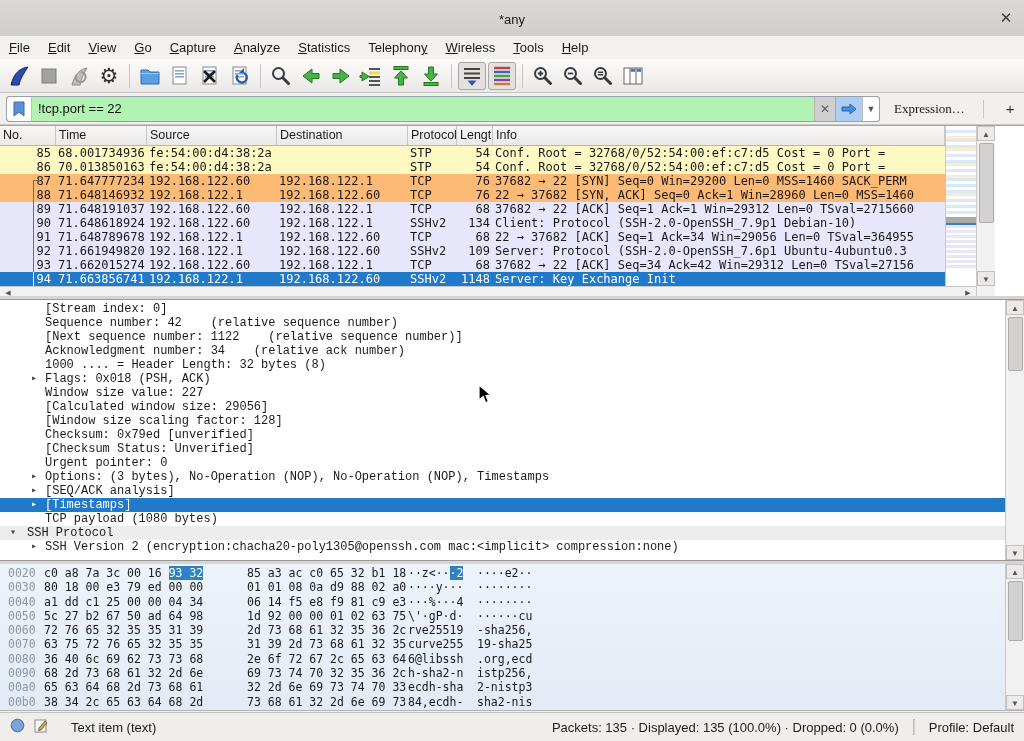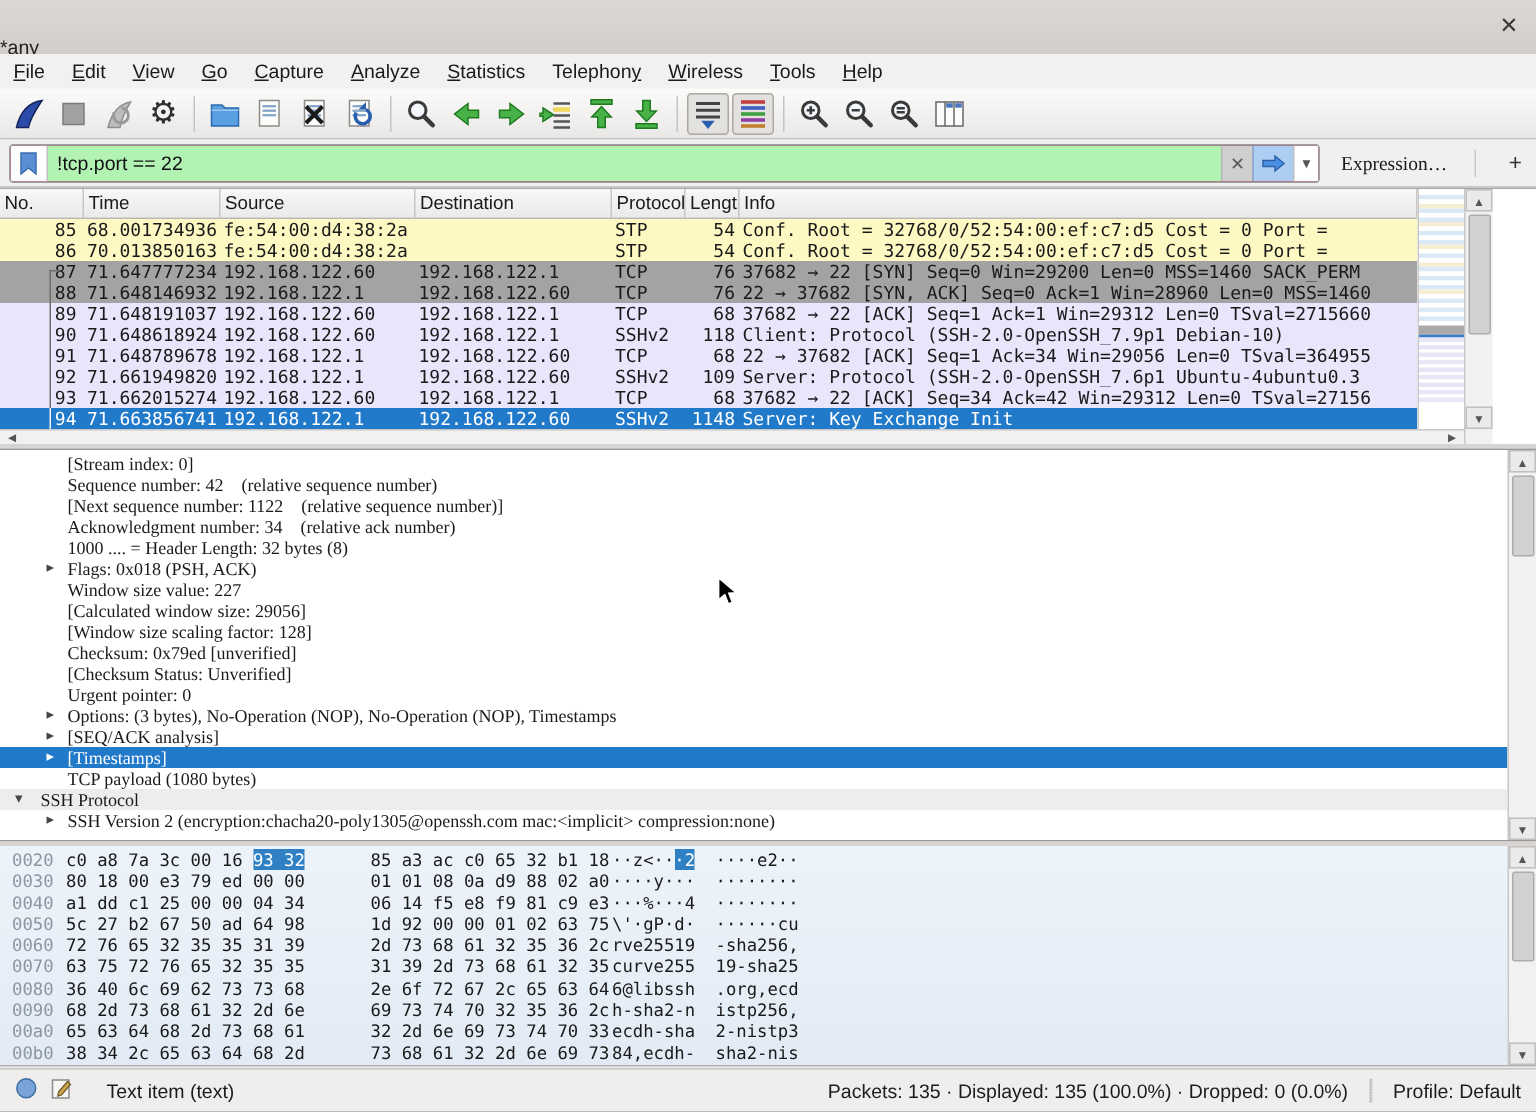--- a/index.html
+++ b/index.html
@@ -2,21 +2,21 @@
 <html><head>
 <meta charset="utf-8">
 <style>
   html,body{margin:0;padding:0;background:#888;}
   #app{position:relative;width:1024px;height:741px;background:#f0efee;overflow:hidden;
        font-family:"Liberation Sans","DejaVu Sans",sans-serif;font-size:13px;color:#1a1a1a;}
 
   
   #titlebar{position:absolute;left:0;top:0;width:1024px;height:36px;
     background:linear-gradient(#dcd9d5,#d2cecb);border-bottom:1px solid #b5b1ae;}
-  #title{position:absolute;left:0;right:0;top:24px;color:#222;}
+  #title{position:absolute;left:0;right:0;top:12px;text-align:center;color:#222;}
   #close-btn{position:absolute;right:8px;top:8px;width:20px;height:20px;text-align:center;
     line-height:20px;font-size:15px;color:#3a3a3a;cursor:default;}
 
   
   #menubar{position:absolute;left:0;top:36px;width:1024px;height:23px;background:#f2f1f0;
     display:flex;align-items:center;}
   .menu-item{padding:2px 9px;white-space:nowrap;}
   .menu-item u{text-decoration:underline;}
 
   
@@ -57,21 +57,21 @@
   #plheader .hcell{border-right:1px solid #c8c6c4;padding:2px 0 0 3px;overflow:hidden;white-space:nowrap;}
   #plrows{position:absolute;left:0;top:20px;width:945px;height:140px;overflow:hidden;}
   .prow{position:relative;width:100%;height:14px;display:grid;
     grid-template-columns:56px 91px 130px 131px 49px 36px 1fr;
     font-family:"DejaVu Sans Mono",monospace;font-size:12px;line-height:14px;white-space:nowrap;}
   .prow span{overflow:hidden;}
   .cell-no{text-align:right;padding-right:5px;}
   .cell-len{text-align:right;padding-right:3px;}
   .cell-time,.cell-src,.cell-dst,.cell-proto,.cell-info{padding-left:2px;}
   .c-white{background:#fef9c3;}
-  .c-gray{background:#a3a3a3;}
+  .c-gray{background:#fdba74;}
   .c-lav{background:#e7e6fb;}
   .c-sel{background:#2179ca;color:#fff;}
   .marker{position:absolute;pointer-events:none;}
   .m-start{left:33px;top:6px;bottom:0;width:6px;border-left:1px solid #6e6e6e;border-top:1px solid #6e6e6e;}
   .m-mid{left:33px;top:0;bottom:0;width:1px;border-left:1px solid #6e6e6e;}
   .m-end{left:33px;top:0;bottom:0;width:1px;border-left:1px solid #f2f2f2;}
   
   #minimap{position:absolute;left:945px;top:0;width:30px;height:160px;background:#fff;
     border-left:1px solid #c8c8c8;overflow:hidden;}
   .vscroll{position:absolute;width:18px;background:#f1f1f1;border-left:1px solid #c8c8c8;}
@@ -79,21 +79,21 @@
     text-align:center;line-height:15px;background:#eceae8;border:1px solid #c2c0be;box-sizing:border-box;}
   .sthumb{position:absolute;left:2px;width:13px;background:#d4d2d0;border:1px solid #aeacaa;border-radius:2px;}
   #hscroll{position:absolute;left:0;top:160px;width:976px;height:11px;background:#f1f1f1;
     border-top:1px solid #c8c8c8;box-sizing:border-box;}
   .hbtn{position:absolute;top:1px;width:14px;height:9px;color:#555;font-size:7px;text-align:center;line-height:9px;}
 
   
   #details{position:absolute;left:0;top:299px;width:1024px;height:262px;background:#fff;
     border-top:1px solid #9a9896;border-bottom:1px solid #9a9896;box-sizing:border-box;overflow:hidden;}
   #drows{position:absolute;left:0;top:2px;width:1005px;}
-  .drow{position:relative;height:14px;line-height:14px;font-family:Liberation Serif, serif;
+  .drow{position:relative;height:14px;line-height:14px;font-family:Liberation Mono, monospace;
     font-size:12px;white-space:pre;padding-left:45px;overflow:hidden;}
   .drow.l0{padding-left:27px;}
   .drow .arr{position:absolute;left:31px;top:0;color:#444;font-size:10px;}
   .drow.l0 .arr{left:10px;}
   .drow.sub{background:#ededed;}
   .drow.sel{background:#2179ca;color:#fff;}
   .drow.sel .arr{color:#fff;}
 
   
   #hexpane{position:absolute;left:0;top:564px;width:1024px;height:147px;
@@ -367,21 +367,21 @@
           <span class="cell-len">68</span>
           <span class="cell-info">37682 → 22 [ACK] Seq=1 Ack=1 Win=29312 Len=0 TSval=2715660</span>
           <div class="marker m-mid"></div>
         </div>
         <div class="prow c-lav">
           <span class="cell-no">90</span>
           <span class="cell-time">71.648618924</span>
           <span class="cell-src">192.168.122.60</span>
           <span class="cell-dst">192.168.122.1</span>
           <span class="cell-proto">SSHv2</span>
-          <span class="cell-len">118</span>
+          <span class="cell-len">134</span>
           <span class="cell-info">Client: Protocol (SSH-2.0-OpenSSH_7.9p1 Debian-10)</span>
           <div class="marker m-mid"></div>
         </div>
         <div class="prow c-lav">
           <span class="cell-no">91</span>
           <span class="cell-time">71.648789678</span>
           <span class="cell-src">192.168.122.1</span>
           <span class="cell-dst">192.168.122.60</span>
           <span class="cell-proto">TCP</span>
           <span class="cell-len">68</span>

